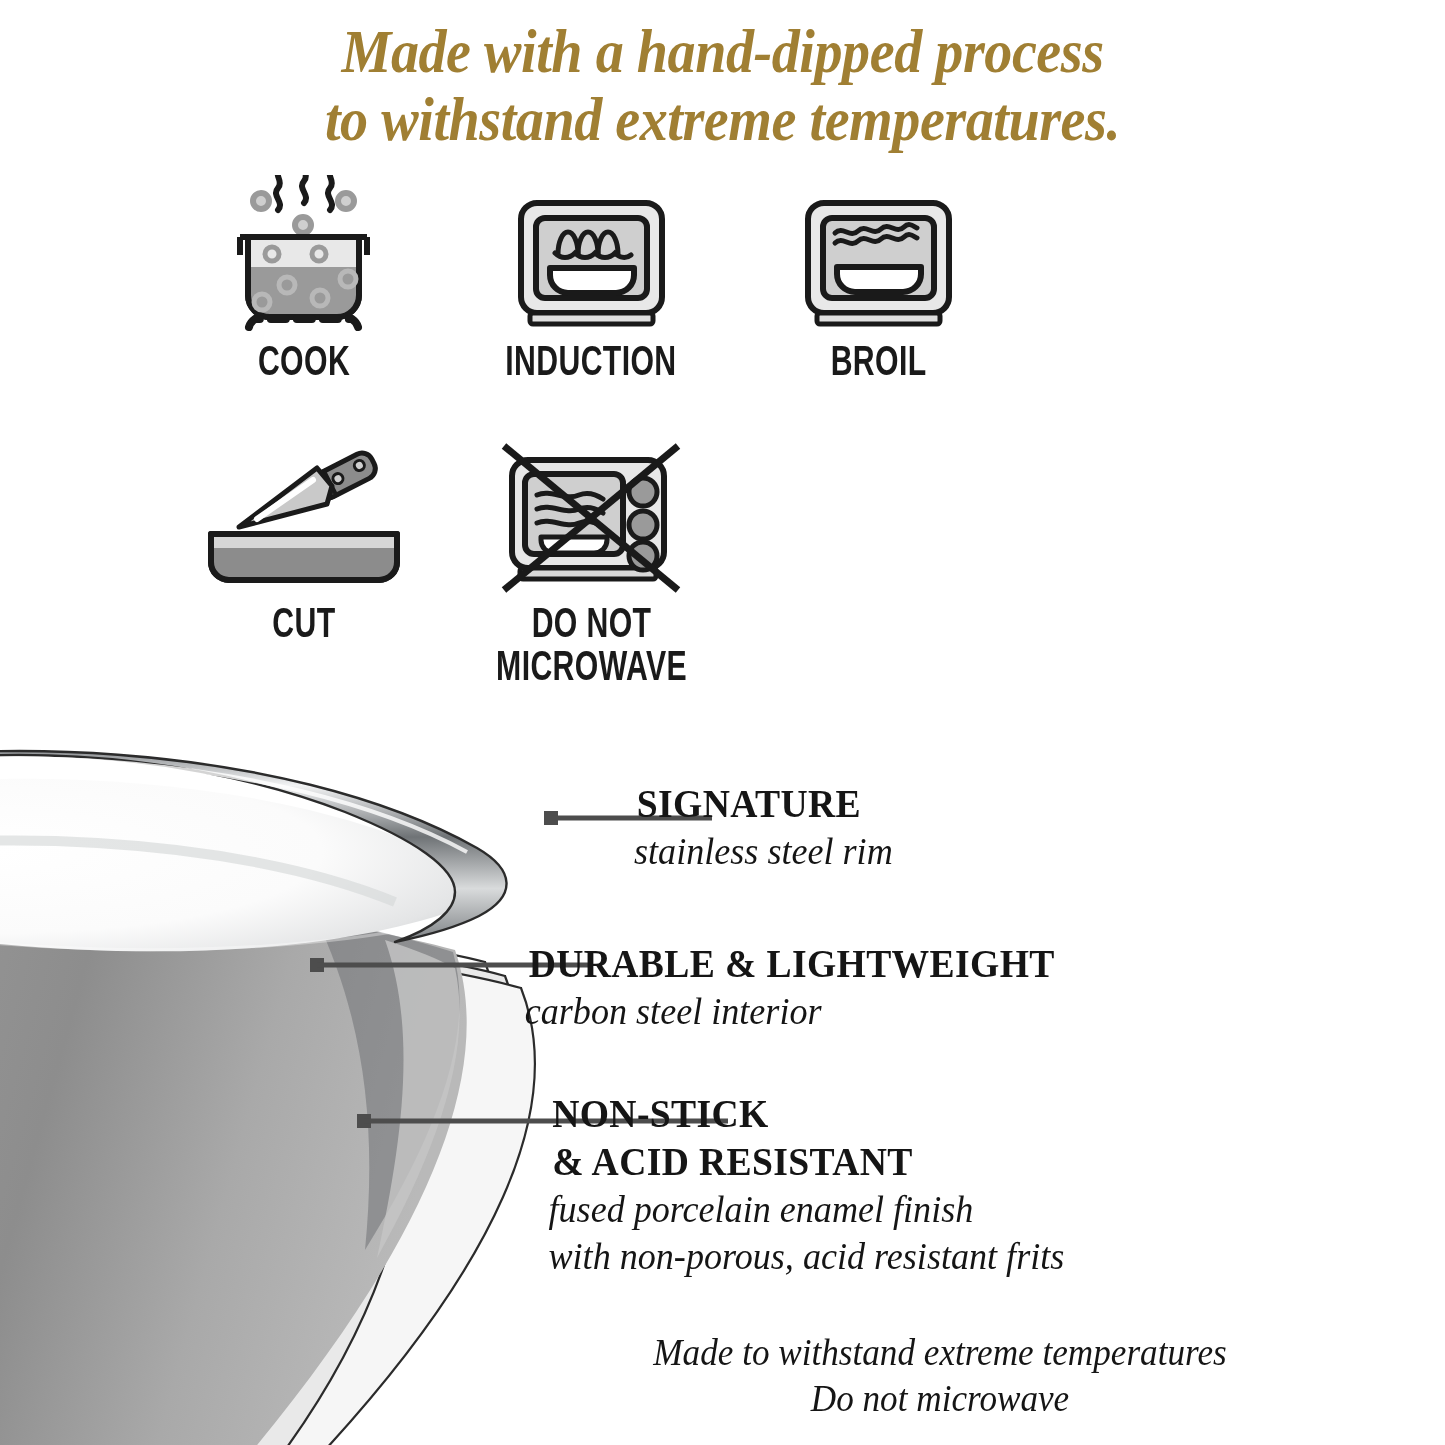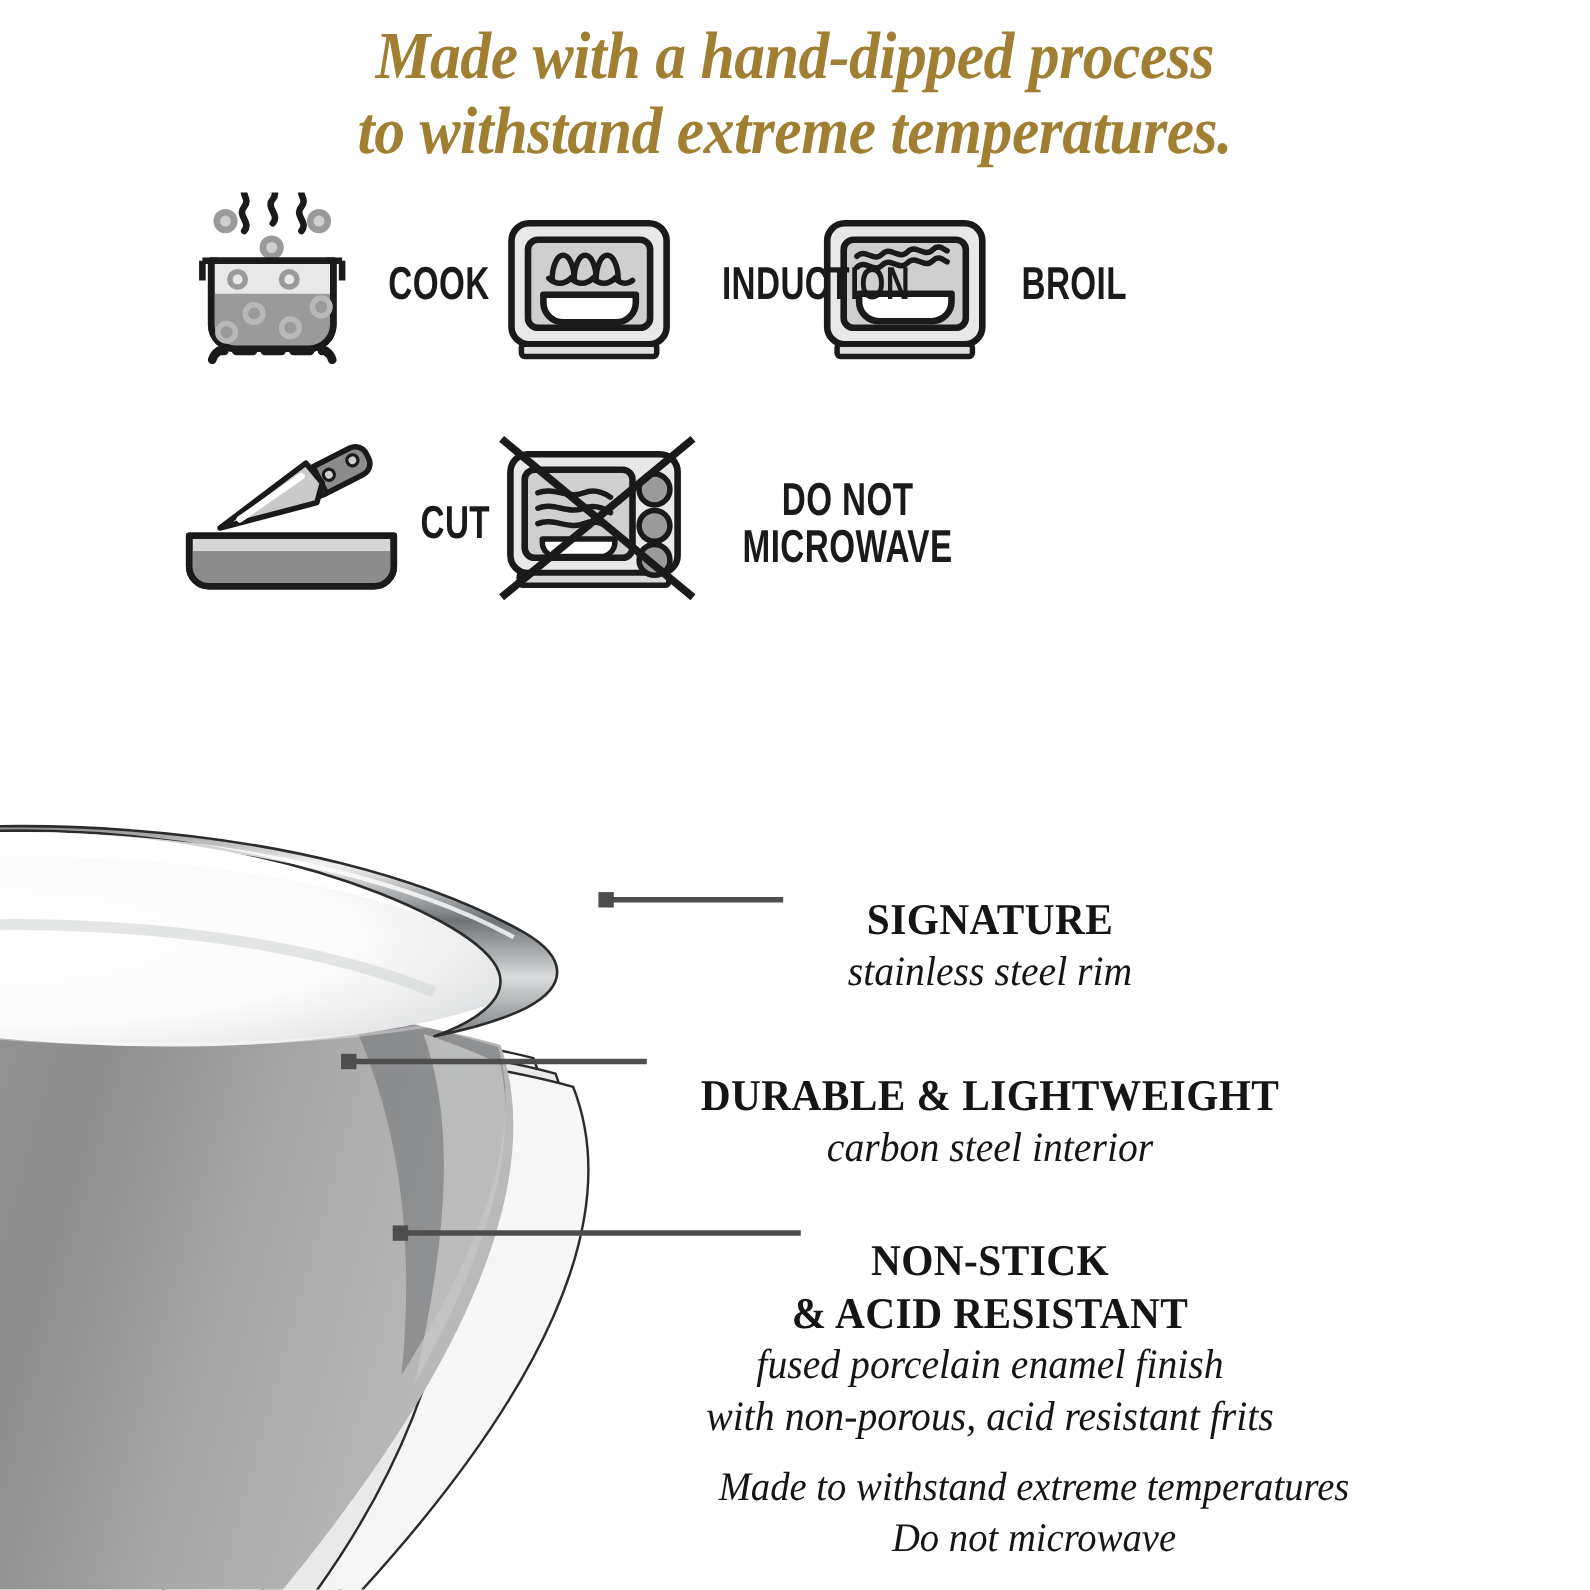--- a/index.html
+++ b/index.html
@@ -15,21 +15,20 @@
     font-family: "Liberation Serif", serif;
     -webkit-font-smoothing: antialiased;
   }
 
   #page {
     position: absolute;
     left: 0; top: 0;
     width: 1271px;
     height: 1445px;
     background: #ffffff;
-    text-decoration: underline;
   }
 
   
   .headline {
     position: absolute;
     left: 0;
     top: 18px;
     width: 1445px;
     text-align: center;
     color: #a07f33;
@@ -51,21 +50,21 @@
     top: 175px;
     width: 1150px;
   }
   .icon-row {
     display: flex;
     width: 100%;
   }
   .icon-cell {
     width: 25%;
     display: flex;
-    flex-direction: row;
+    flex-direction: column;
     align-items: center;
   }
   .icon-art {
     height: 160px;
     display: flex;
     align-items: flex-end;
     justify-content: center;
   }
   .icon-row.row2 .icon-art { height: 155px; }
   .icon-label {
@@ -91,23 +90,22 @@
 
   
   .callouts {
     position: absolute;
     left: 560px;
     top: 770px;
     width: 885px;
   }
   .callout {
     position: absolute;
-    text-align: center;
+    text-align: left;
     color: #151515;
-    margin-top: 32px;
   }
   .callout .c-title {
     font-family: "Liberation Serif", serif;
     font-weight: bold;
     font-size: 40px;
     line-height: 48px;
     letter-spacing: 0.4px;
     transform: scaleX(0.94);
     white-space: nowrap;
   }

